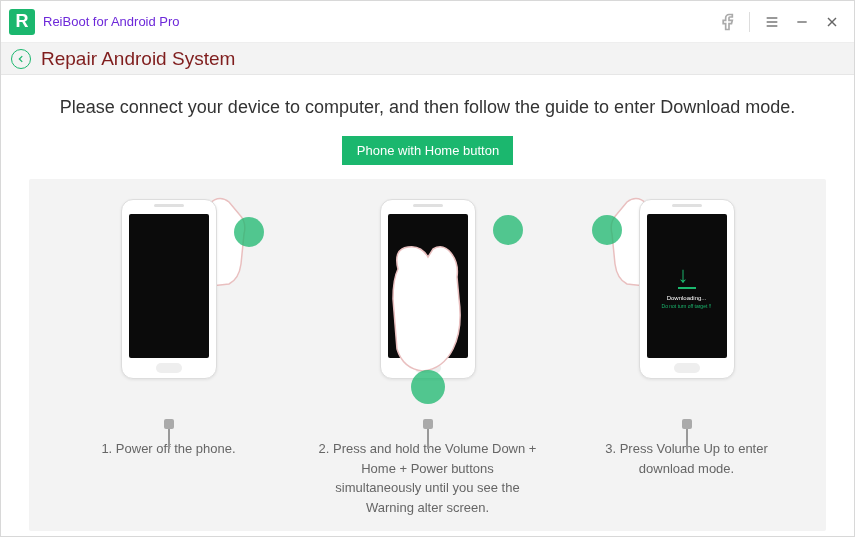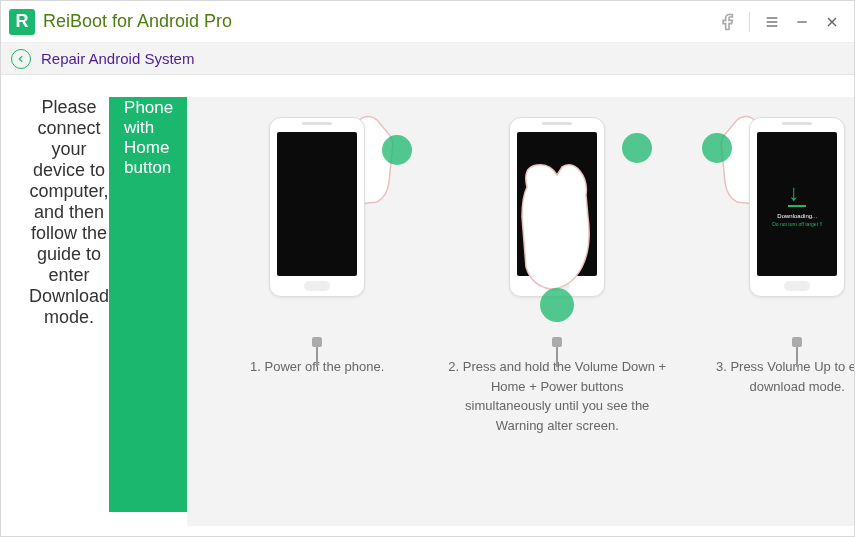--- a/index.html
+++ b/index.html
@@ -1,31 +1,31 @@
 <!DOCTYPE html>
 <html><head>
 <meta charset="utf-8">
 <style>
 *{margin:0;padding:0;box-sizing:border-box}
 body{width:855px;height:537px;font-family:"Segoe UI",Arial,sans-serif;background:#fff;border:1px solid #d8d8d8;overflow:hidden}
 .titlebar{height:42px;display:flex;align-items:center;padding:0 8px;border-bottom:1px solid #eee}
 .logo{width:26px;height:26px;display:flex;align-items:center;justify-content:center;background:#1bb76e;color:#fff;font-weight:bold;font-size:18px;border-radius:3px;margin-right:8px}
-.app-title{color:#4d7c0f;font-size:18px;flex:1}
+.app-title{color:#6d28d9;font-size:13px;flex:1}
 .tb-btn{width:28px;height:28px;display:flex;align-items:center;justify-content:center;color:#888;cursor:pointer;font-size:18px;margin-left:2px}
 .tb-btn svg{width:16px;height:16px}
 .tb-btn.big svg{width:20px;height:20px}
 .divider{width:1px;height:20px;background:#ddd;margin:0 6px}
 .subbar{height:32px;background:#f3f3f3;display:flex;align-items:center;padding:0 10px;border-bottom:1px solid #e6e6e6}
 .back{width:20px;height:20px;border:1.5px solid #1bb76e;border-radius:50%;display:flex;align-items:center;justify-content:center;margin-right:10px;cursor:pointer}
 .back svg{width:10px;height:10px}
-.sub-title{color:#4c1d95;font-size:15px}
-.content{padding:22px 28px 10px;height:calc(100% - 74px);display:flex;flex-direction:row}
+.sub-title{color:#7f1d1d;font-size:19px}
+.content{padding:22px 28px 10px;height:calc(100% - 74px);display:flex;flex-direction:column}
 .headline{text-align:center;color:#333;font-size:18px;margin-bottom:18px}
 .tabs{display:flex;justify-content:center;margin-bottom:14px}
-.tab{padding:0 14px;font-size:17px;border:1px solid #1bb76e;cursor:pointer;background:#fff;color:#333}
+.tab{padding:6px 14px;font-size:13px;border:1px solid #1bb76e;cursor:pointer;background:#fff;color:#333}
 .tab:first-child{border-right:none}
 .tab.active{background:#1bb76e;color:#fff}
 .guide{background:#f3f3f3;border-radius:2px;flex:1;display:flex;justify-content:space-around;align-items:flex-start;padding:20px 10px 14px}
 .step{width:240px;display:flex;flex-direction:column;align-items:center}
 .phone-img{width:160px;height:220px;position:relative;margin-bottom:10px;display:flex;justify-content:center}
 .phone{width:96px;height:180px;background:#fff;border-radius:12px;border:1px solid #ddd;box-shadow:0 1px 3px rgba(0,0,0,.08);position:relative;z-index:2}
 .phone::before{content:"";position:absolute;top:4px;left:50%;transform:translateX(-50%);width:30px;height:3px;background:#e0e0e0;border-radius:2px}
 .screen{position:absolute;top:14px;left:7px;right:7px;bottom:20px;background:#0b0b0b;border-radius:2px;display:flex;flex-direction:column;align-items:center;justify-content:center}
 .home-btn{position:absolute;bottom:5px;left:50%;transform:translateX(-50%);width:26px;height:10px;background:#eee;border-radius:5px}
 .cable{position:absolute;bottom:-30px;left:50%;transform:translateX(-50%);width:10px;height:30px;display:flex;flex-direction:column;align-items:center}

